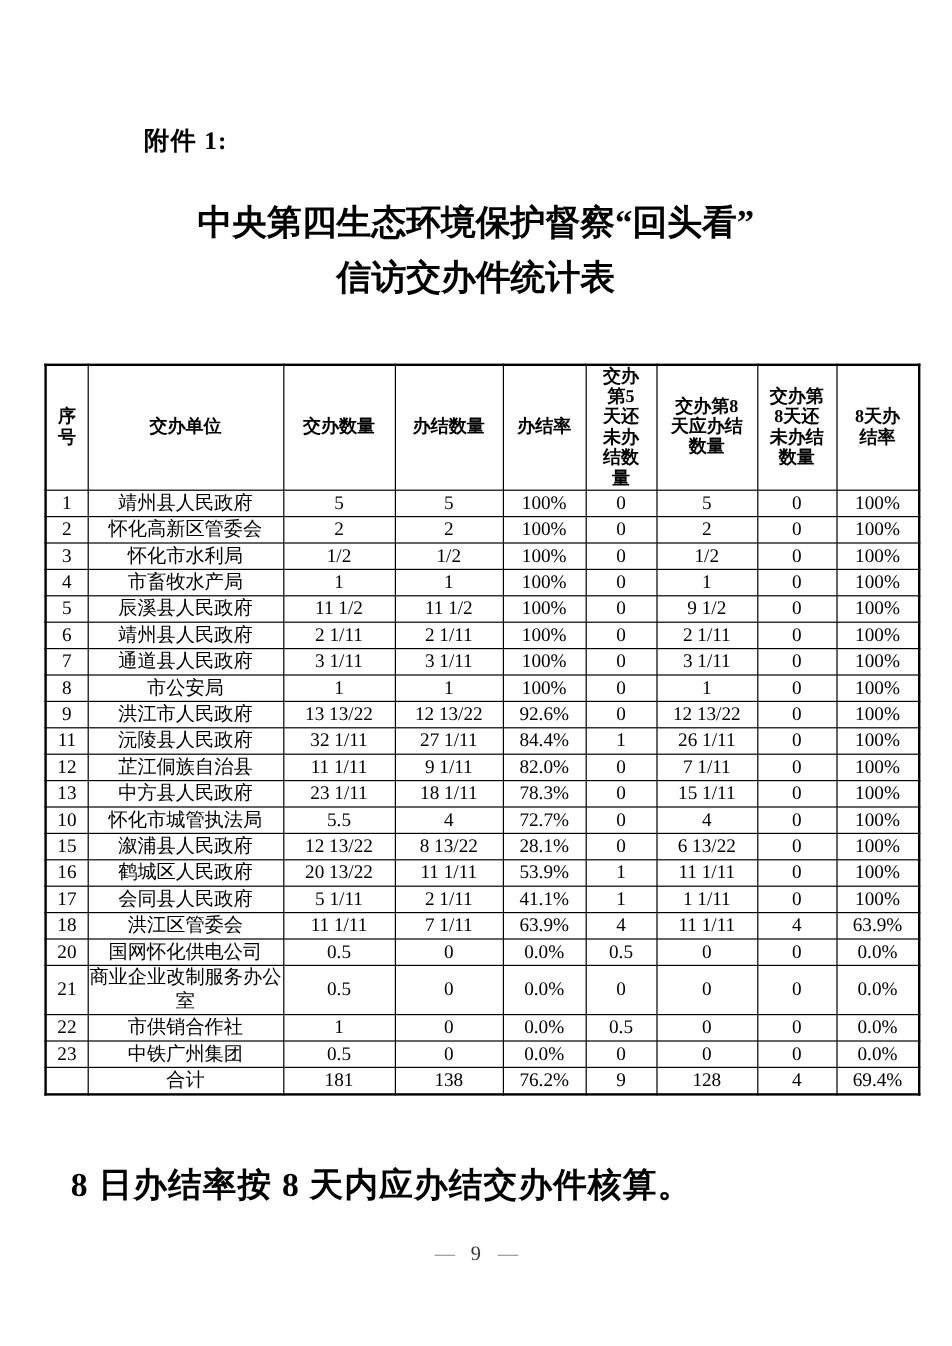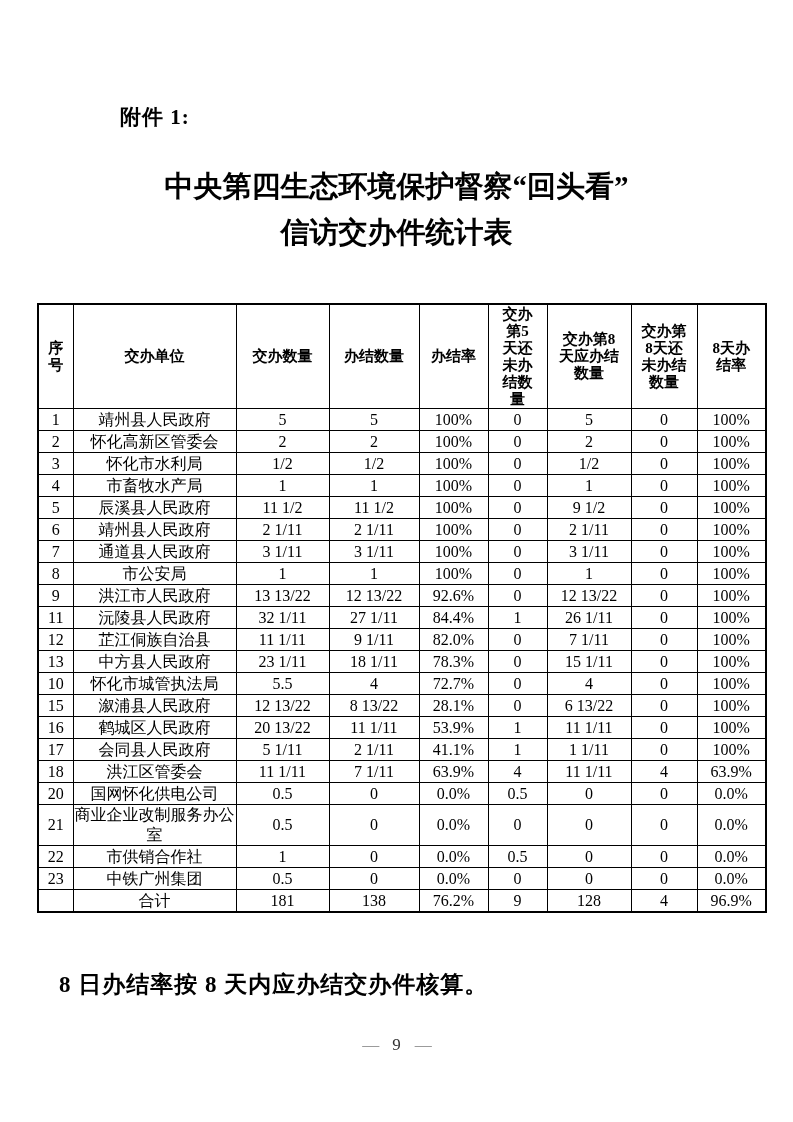--- a/index.html
+++ b/index.html
@@ -67,21 +67,21 @@
   }
   table.stats td {
     font-size: 16px;
     line-height: 20px;
     height: 21px;
   }
   .footnote {
     position: absolute;
     left: 59px;
     top: 969px;
-    font-size: 23px;
+    font-size: 28px;
     font-weight: bold;
     letter-spacing: 1px;
   }
   .page-number {
     position: absolute;
     left: 0;
     top: 1035px;
     width: 100%;
     text-align: center;
     font-size: 17px;
@@ -374,21 +374,21 @@
         </tr>
         <tr>
           <td></td>
           <td>合计</td>
           <td>181</td>
           <td>138</td>
           <td>76.2%</td>
           <td>9</td>
           <td>128</td>
           <td>4</td>
-          <td>96.9%</td>
+          <td>69.4%</td>
         </tr>
       </tbody>
   </table>
 
   <div class="footnote">8 日办结率按 8 天内应办结交办件核算。</div>
 
   <div class="page-number">
     <span class="dash">—</span><span class="num">9</span><span class="dash">—</span>
   </div>
 

